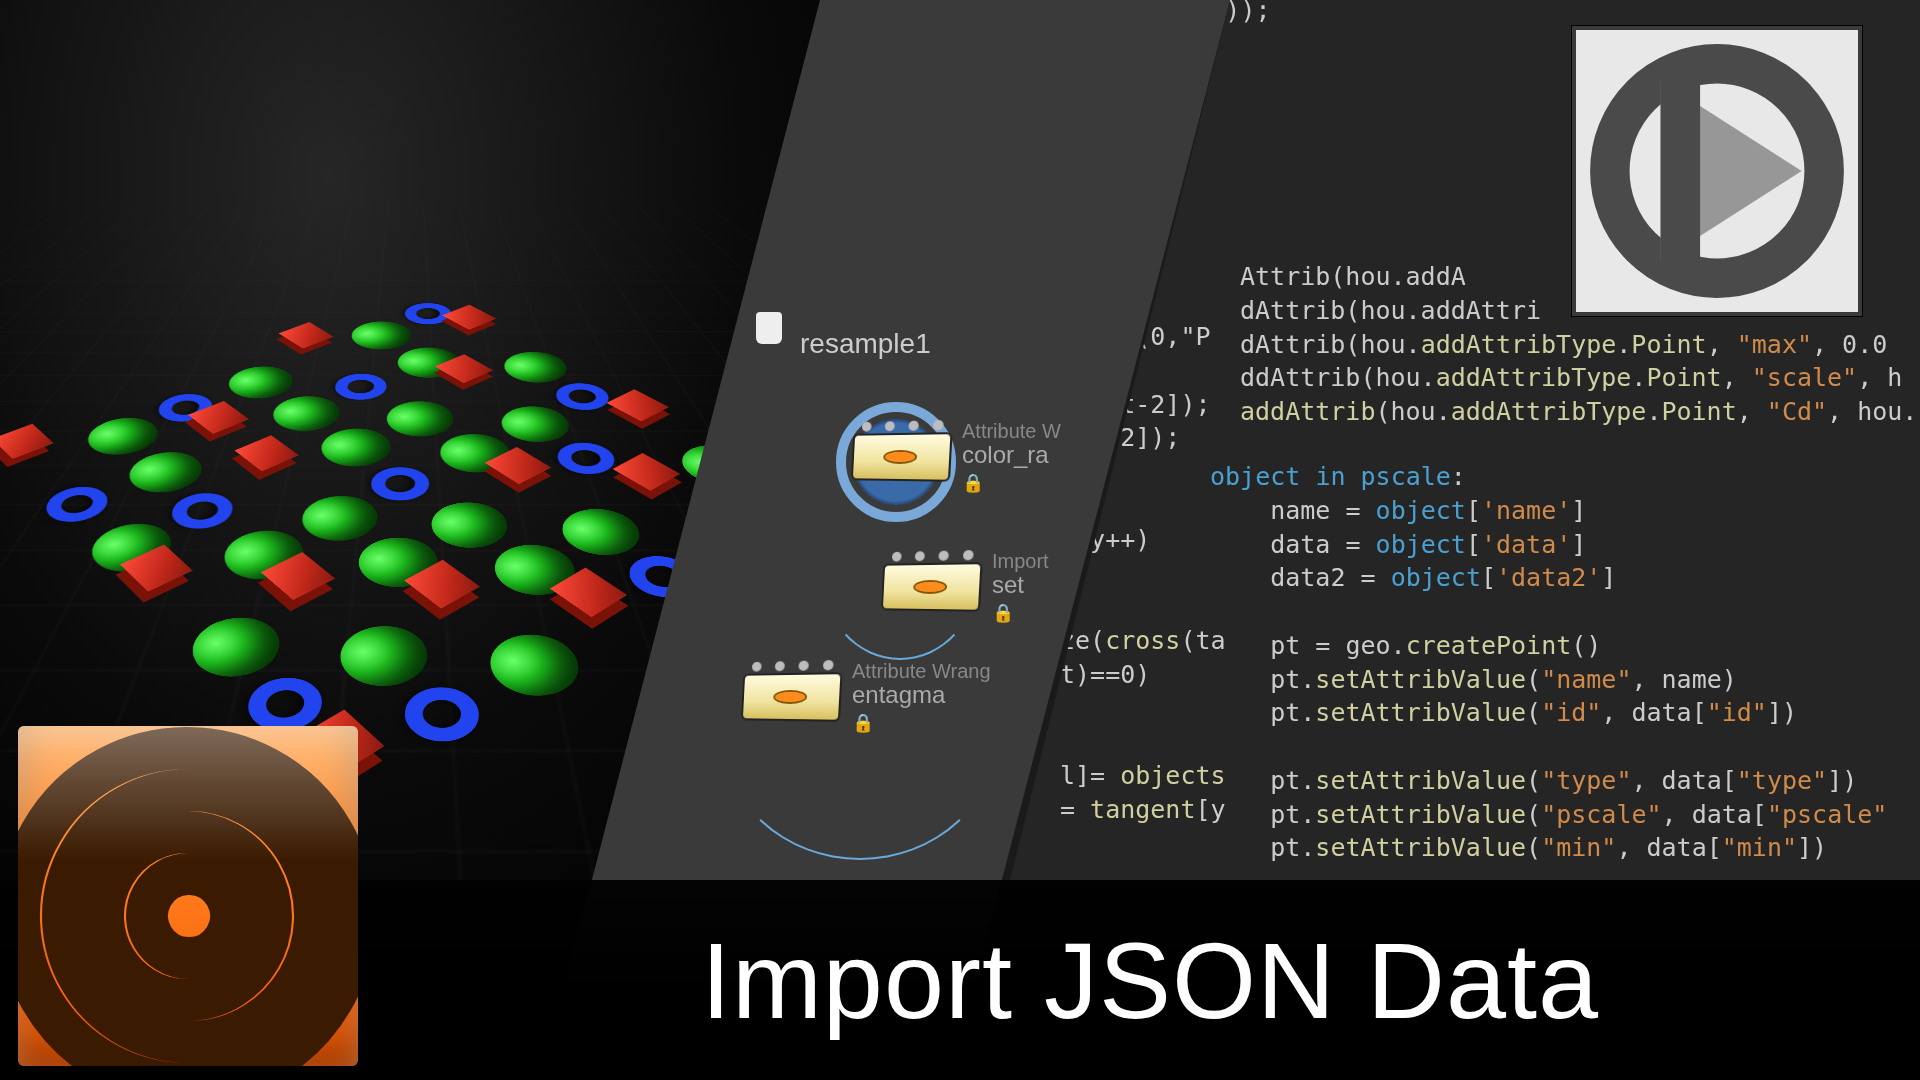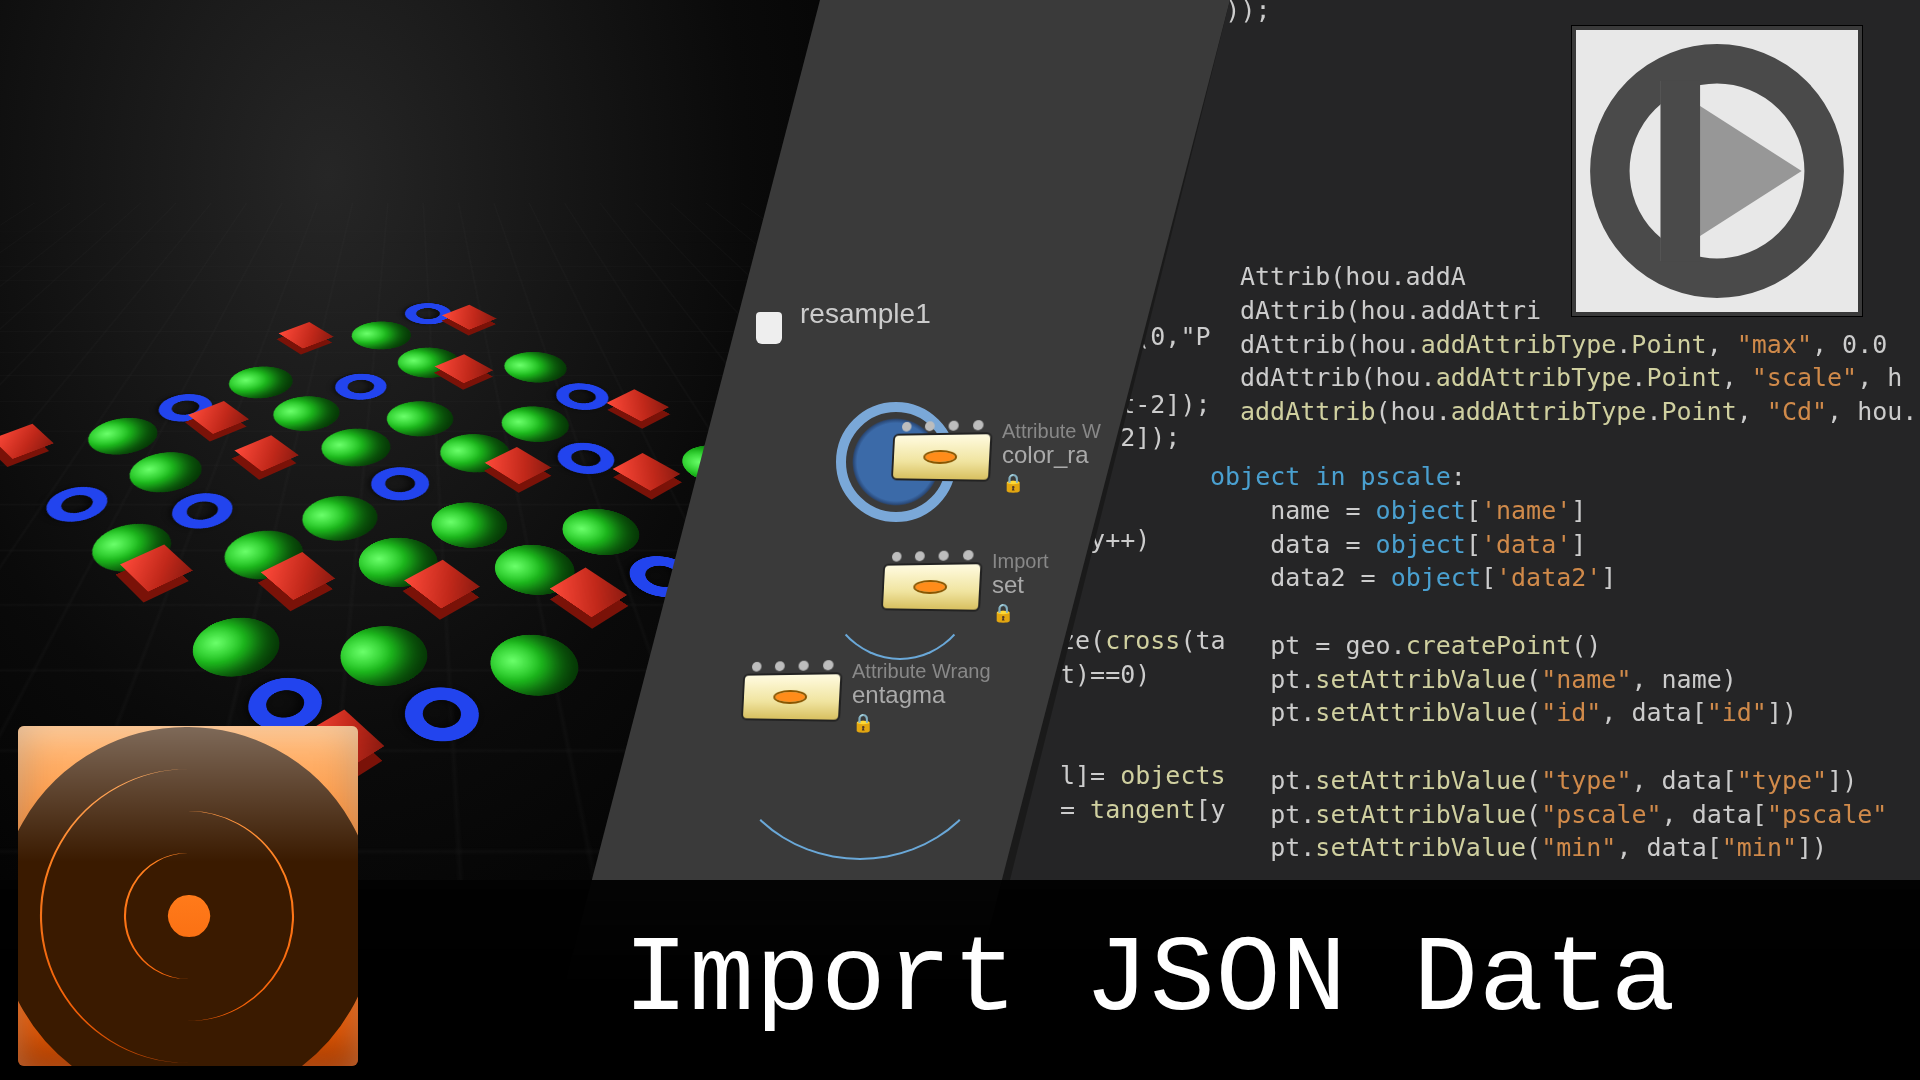--- a/index.html
+++ b/index.html
@@ -183,21 +183,21 @@
     align-items: center;
     justify-content: center;
     padding-left: 380px;
     z-index: 10;
   }
   .titlebar .title {
     color: #fff;
     font-size: 108px;
     font-weight: 400;
     letter-spacing: 1px;
-    font-family: Liberation Mono, monospace;
+    font-family: Liberation Sans, sans-serif;
   }
 
   
   .resample {
     position: absolute;
     color: #ccc;
     font-size: 28px;
   }
   .mini-node {
     position: absolute;
@@ -260,25 +260,25 @@
       <div class="prim sphere" style="left: -124px; top: 228px;"></div>
       <div class="prim box" style="left: -36px; top: 228px;"></div>
       <div class="prim torus" style="left: 52px; top: 228px;"></div>
       <div class="prim sphere" style="left: 140px; top: 228px;"></div>
       <div class="prim box" style="left: 228px; top: 228px;"></div>
     </div>
 </div>
 
 <div class="nodegraph">
   <div class="mini-node"></div>
-  <div class="resample" style="left:800px; top:298px;text-align:right;">resample1</div>
+  <div class="resample" style="left:800px; top:328px;text-align:right;">resample1</div>
 
   <div class="ring" style="left:836px; top:402px;"></div>
 
-  <div class="node" style="left:890px; top:420px;">
+  <div class="node" style="left:850px; top:420px;">
     <div class="chip">
         <div class="dots">
           <span></span>
           <span></span>
           <span></span>
           <span></span>
         </div>
       </div>
     <div class="labelblock">
       <div class="type">Attribute W</div>

